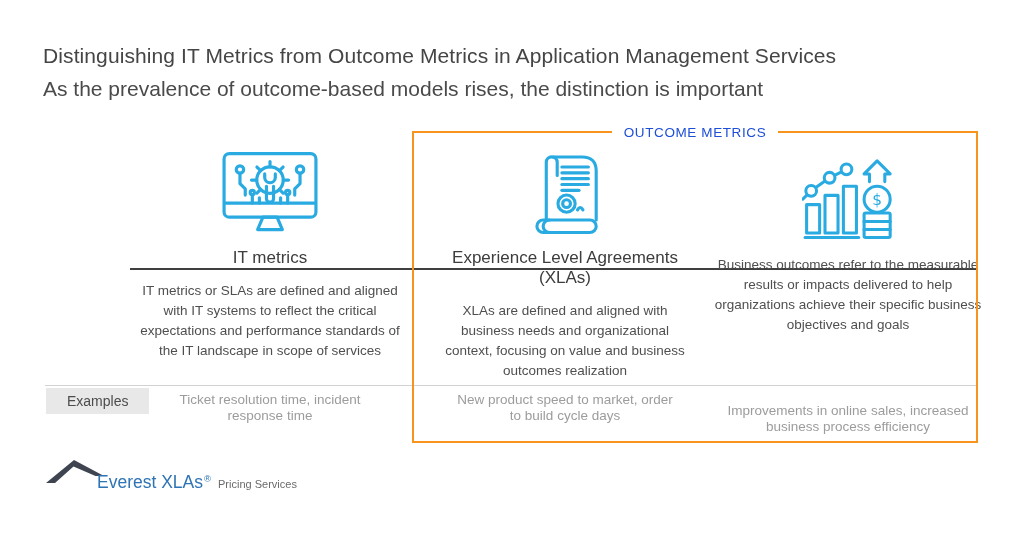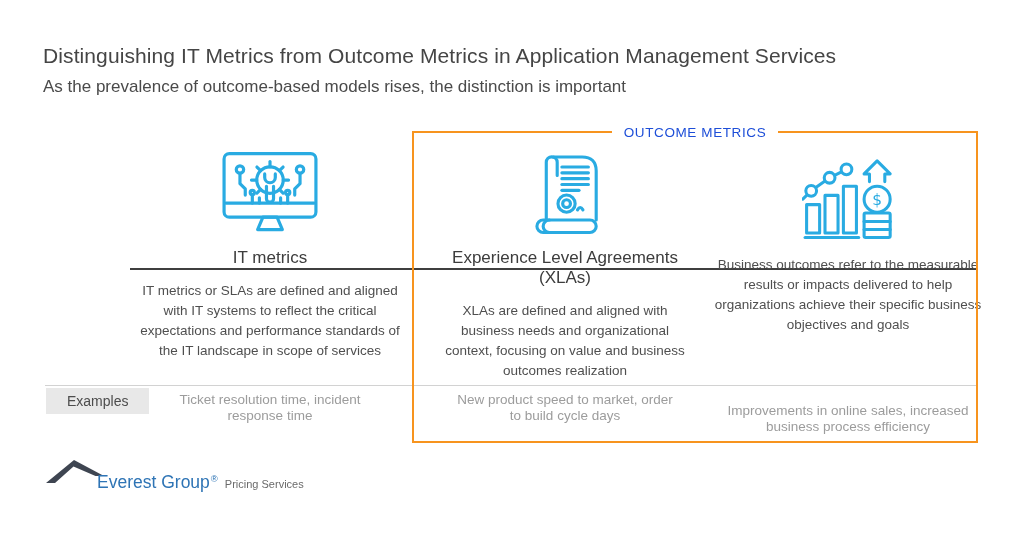--- a/index.html
+++ b/index.html
@@ -1,21 +1,21 @@
 <!DOCTYPE html>
 <html><head>
 <meta charset="utf-8">
 <style>
   * { margin:0; padding:0; box-sizing:border-box; }
   html,body { background:#ffffff; }
   body { font-family:"Liberation Sans", sans-serif; }
   .canvas { position:relative; width:1022px; height:535px; background:#fff; overflow:hidden; }
 
   .title    { position:absolute; left:43px; top:44px;  font-size:21px; color:#454545; letter-spacing:.1px; }
-  .subtitle { position:absolute; left:43px; top:77px;  font-size:17px; color:#4a4a4a; }
+  .subtitle { position:absolute; left:43px; top:77px;  font-size:21px; color:#4a4a4a; }
 
   
   .title-rule   { position:absolute; left:130px; top:268px; width:848px; border-top:2px solid #3f3f3f; z-index:1; }
   .example-rule { position:absolute; left:45px;  top:385px; width:933px; border-top:1px solid #d2d2d2; z-index:1; }
 
   
   .outcome-box { position:absolute; left:412px; top:131px; width:566px; height:312px;
                  border:2px solid #F7941E; z-index:3; pointer-events:none; }
   .outcome-label-wrap { position:absolute; left:412px; top:123px; width:566px; text-align:center; z-index:4; }
   .outcome-label { display:inline-block; background:#fff; padding:0 12px; font-size:13.5px;
@@ -148,18 +148,18 @@
     <div class="inner">New product speed to market, order to build cycle days</div>
   </div>
   <div class="example-cell example-3">
     <div class="inner">Improvements in online sales, increased business process efficiency</div>
   </div>
 
   <svg class="logo-mountain" width="62" height="28" viewBox="0 0 62 28">
     <path d="M2 26 L30 3 L60 19 L51.5 19 L29.5 9.5 L11 26 Z" fill="#3e4551"></path>
   </svg>
   <div class="brand-row">
-    <span class="brand-name">Everest Group</span>
+    <span class="brand-name">Everest XLAs</span>
     <span class="brand-reg">®</span>
     <span class="brand-tagline">Pricing Services</span>
   </div>
 
 </div>
 
 </body></html>

